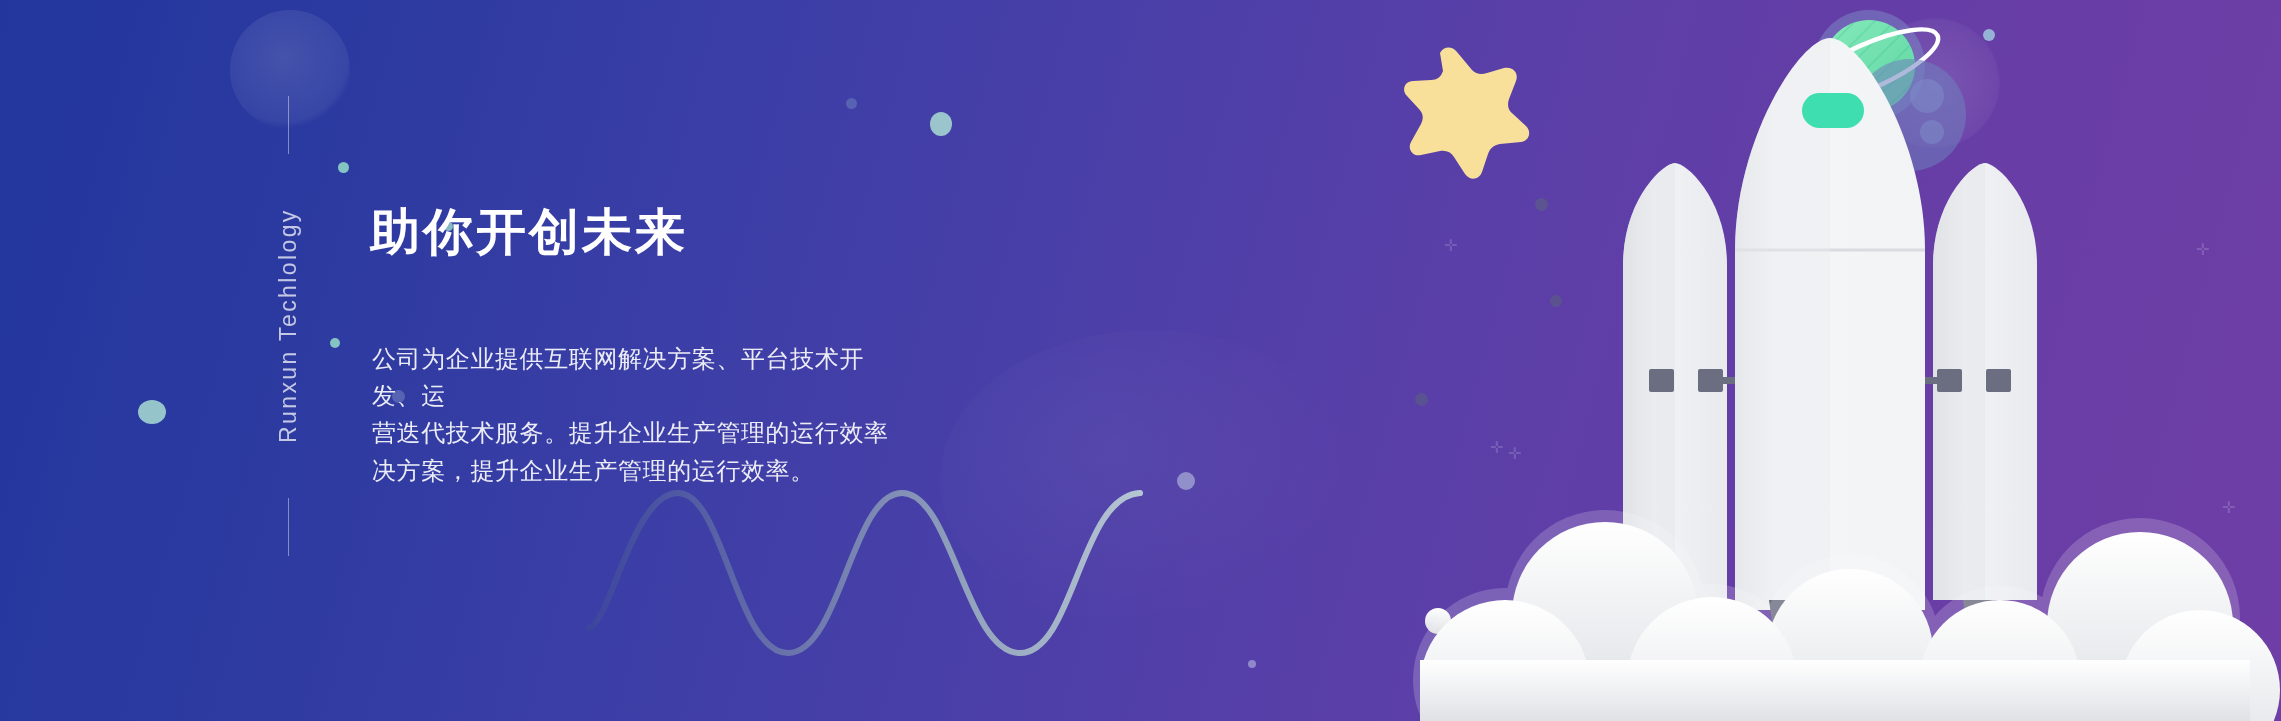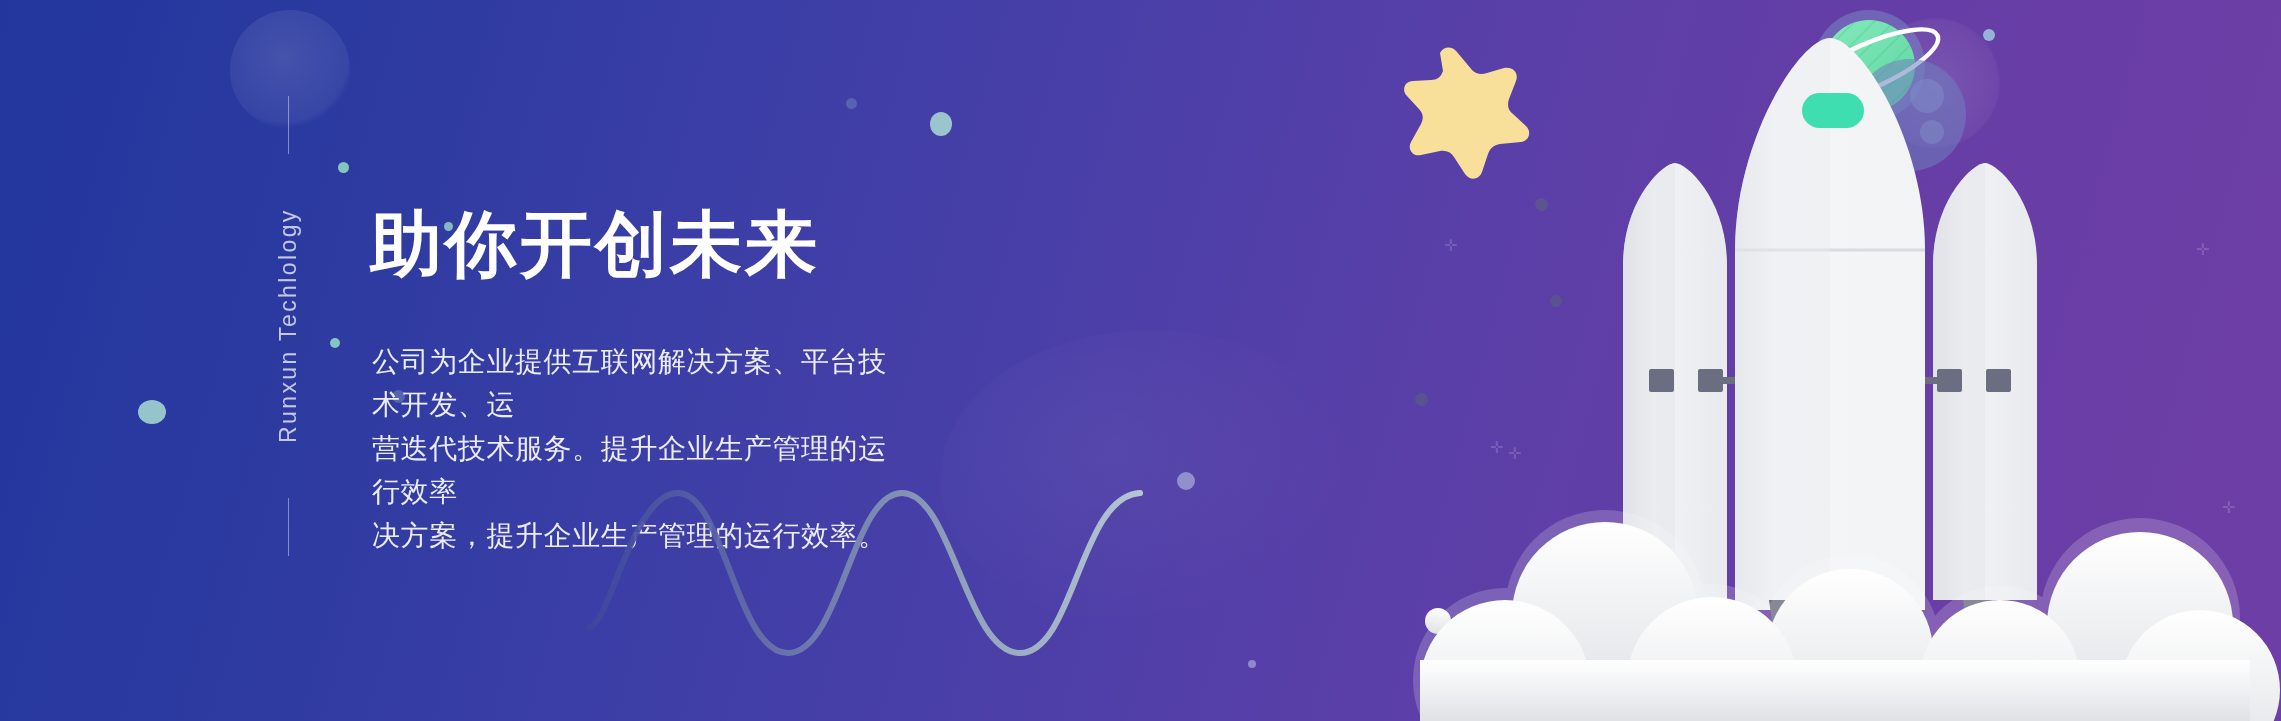--- a/index.html
+++ b/index.html
@@ -59,34 +59,34 @@
     letter-spacing:4px;
     color:rgba(255,255,255,.16);
     white-space:nowrap;
     user-select:none;
   }
 
   
   #headline {
     position:absolute;
     left:370px; top:204px;
-    font-size:72px;
+    font-size:50px;
     font-weight:700;
     letter-spacing:3px;
     color:#ffffff;
     white-space:nowrap;
     line-height:1.12;
   }
 
   
   #paragraph {
     position:absolute;
     left:372px; top:340px;
     width:540px;
-    font-size:28px;
+    font-size:24px;
     line-height:1.55;
     letter-spacing:.6px;
     color:rgba(255,255,255,.9);
   }
   #paragraph p { margin:0; }
 
   
   #wave { position:absolute; left:580px; top:448px; width:700px; height:240px; }
 
   

